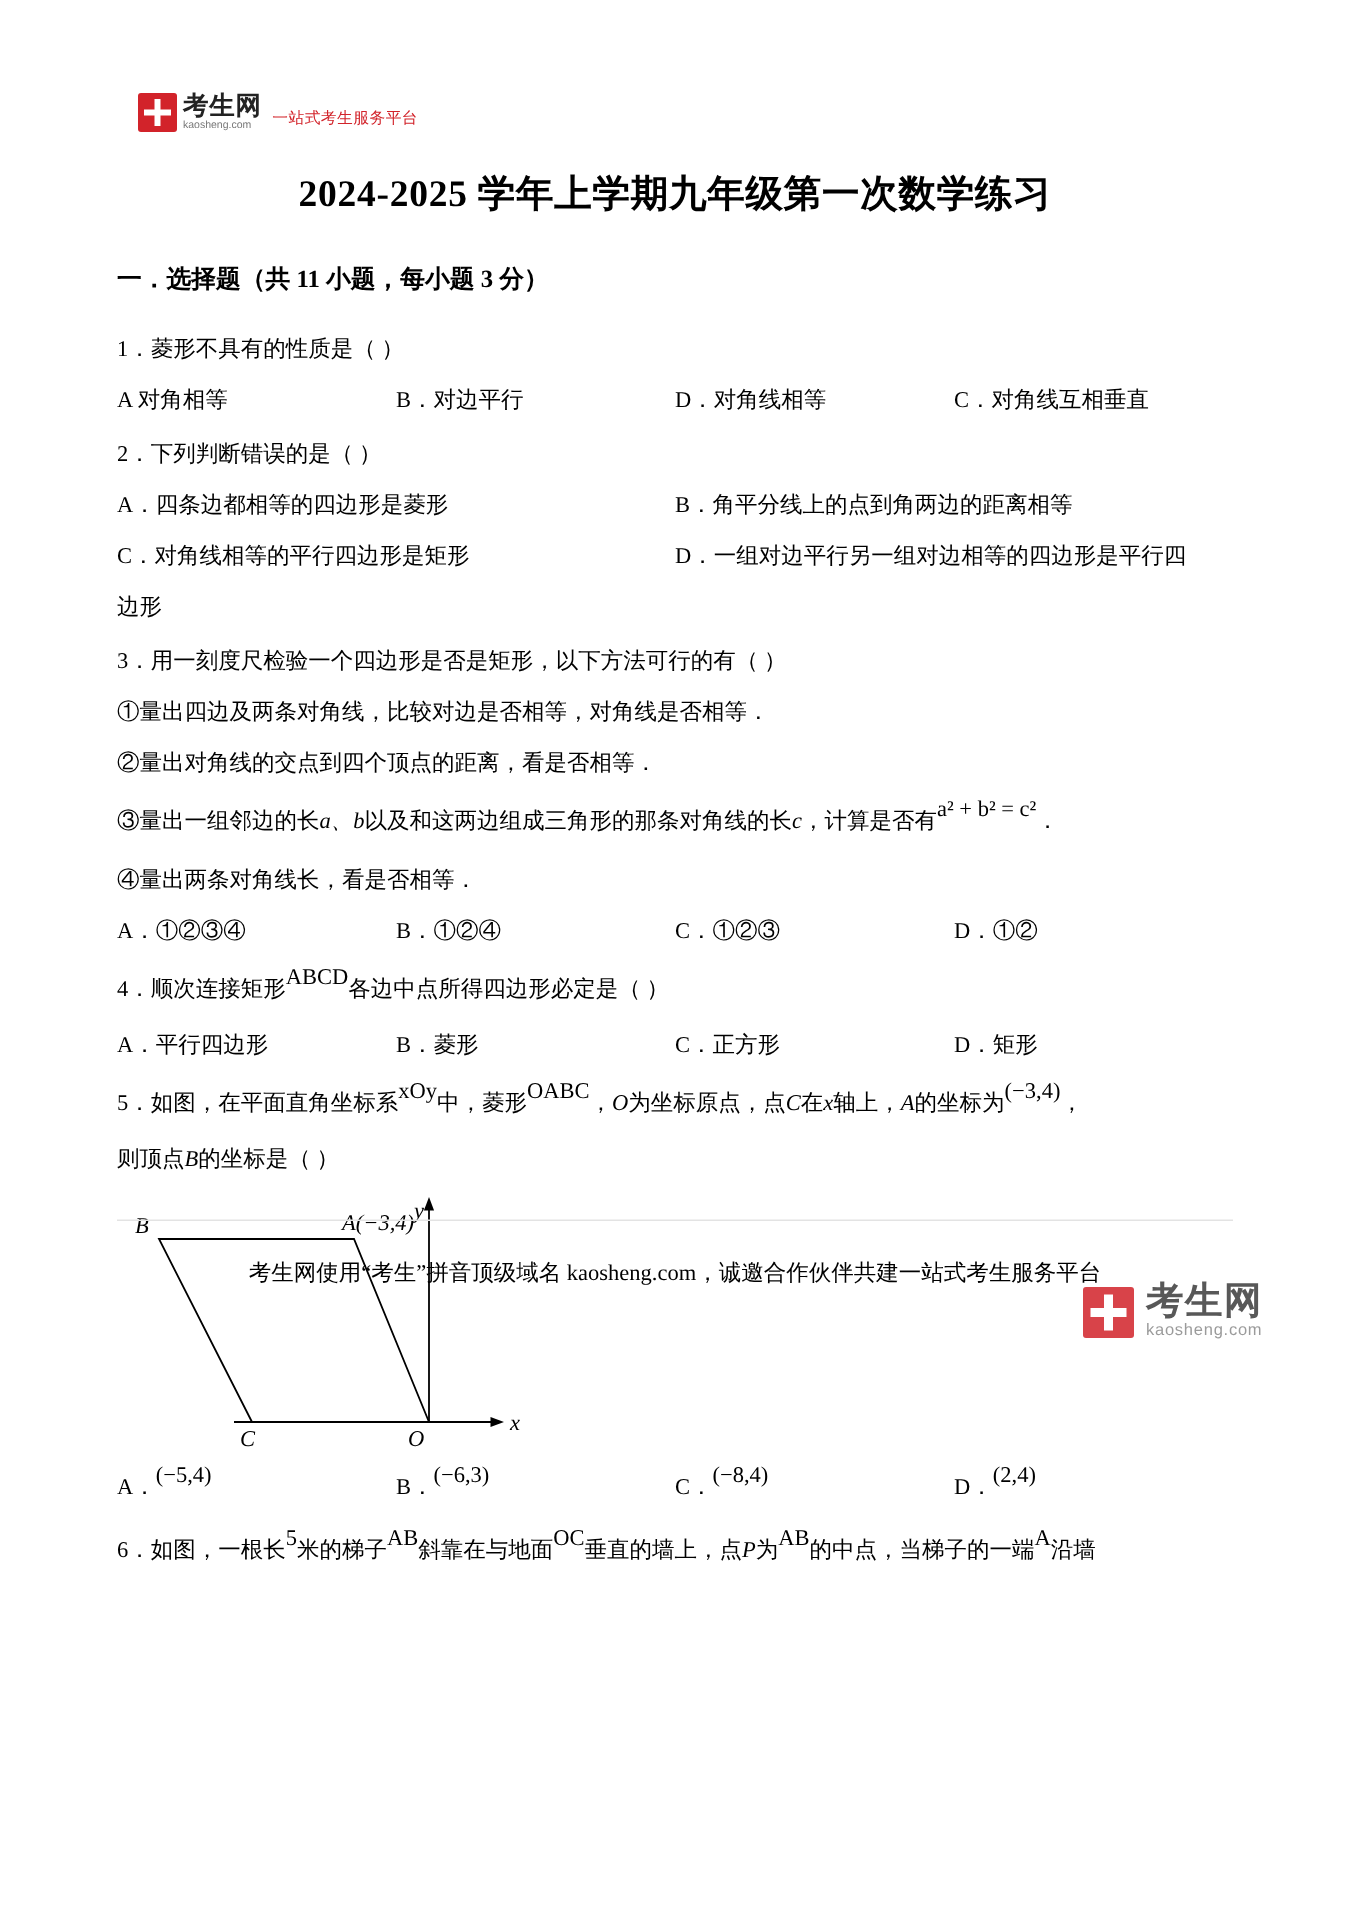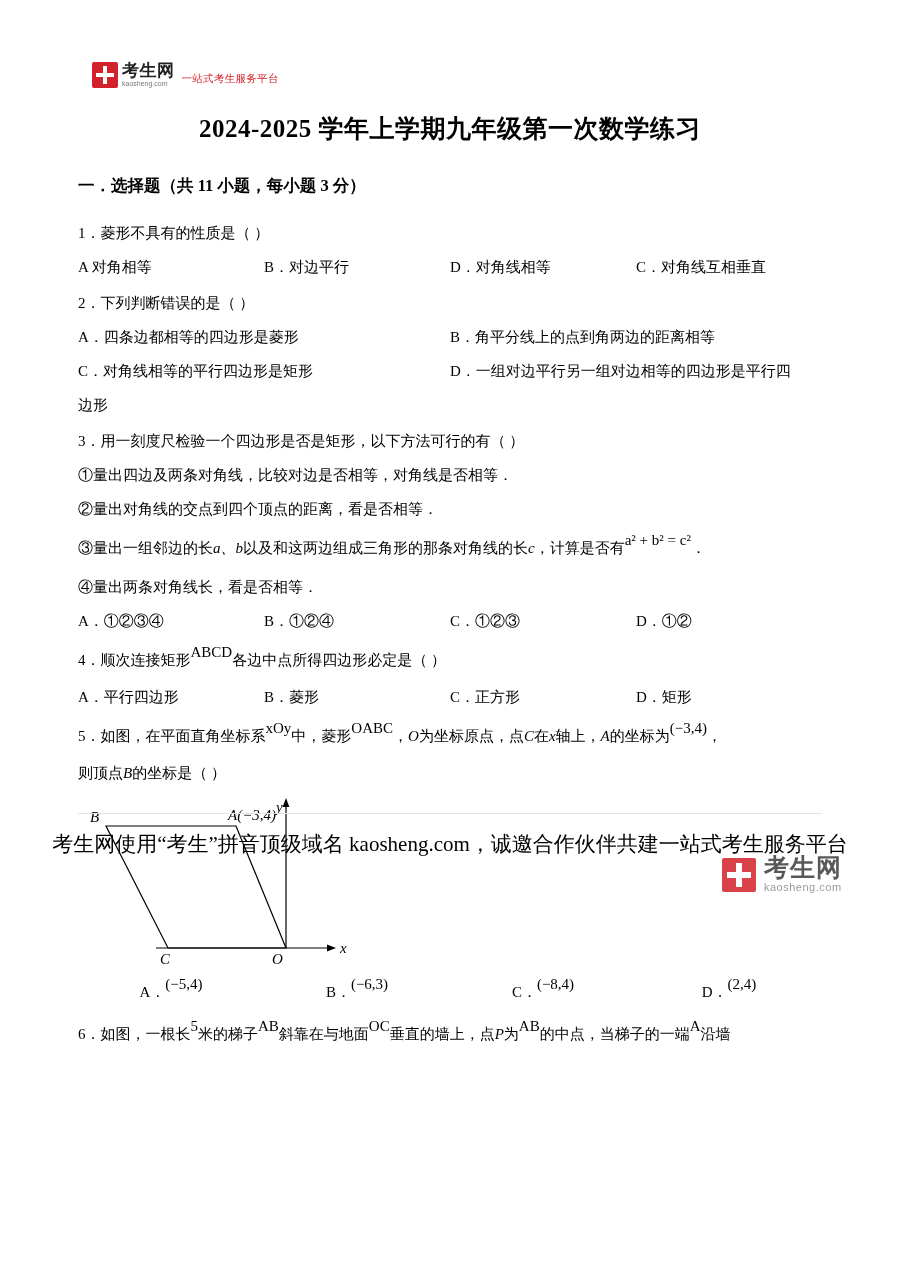--- a/index.html
+++ b/index.html
@@ -144,21 +144,21 @@
     margin: 6px 0 4px 0;
   }
   .fig-svg { position: absolute; left: 0; top: 0; }
 
   
   .footer {
     position: absolute;
     left: 0; right: 0;
     bottom: 52px;
     text-align: center;
-    font-size: 21px;
+    font-size: 15px;
   }
   .footer-line {
     position: absolute;
     left: 78px;
     right: 78px;
     bottom: 96px;
     border-top: 1px solid #e3e3e3;
   }
   .wm {
     position: absolute;
@@ -299,21 +299,21 @@
 
           <text x="198" y="16" font-family="Liberation Serif, serif" font-style="italic" font-size="15">y</text>
           <text x="262" y="157" font-family="Liberation Serif, serif" font-style="italic" font-size="15">x</text>
           <text x="194" y="168" font-family="Liberation Serif, serif" font-style="italic" font-size="15">O</text>
           <text x="82" y="168" font-family="Liberation Serif, serif" font-style="italic" font-size="15">C</text>
           <text x="12" y="26" font-family="Liberation Serif, serif" font-style="italic" font-size="15">B</text>
           <text x="150" y="24" font-family="Liberation Serif, serif" font-style="italic" font-size="15">A(−3,4)</text>
         </svg>
       </div>
 
-      <div class="opts four" style="line-height:40px;text-align:center;">
+      <div class="opts four" style="line-height:40px;">
         <div>
           <span>A．</span><span class="mathbox">(−5,4)</span>
         </div>
         <div>
           <span>B．</span><span class="mathbox">(−6,3)</span>
         </div>
         <div>
           <span>C．</span><span class="mathbox">(−8,4)</span>
         </div>
         <div>

